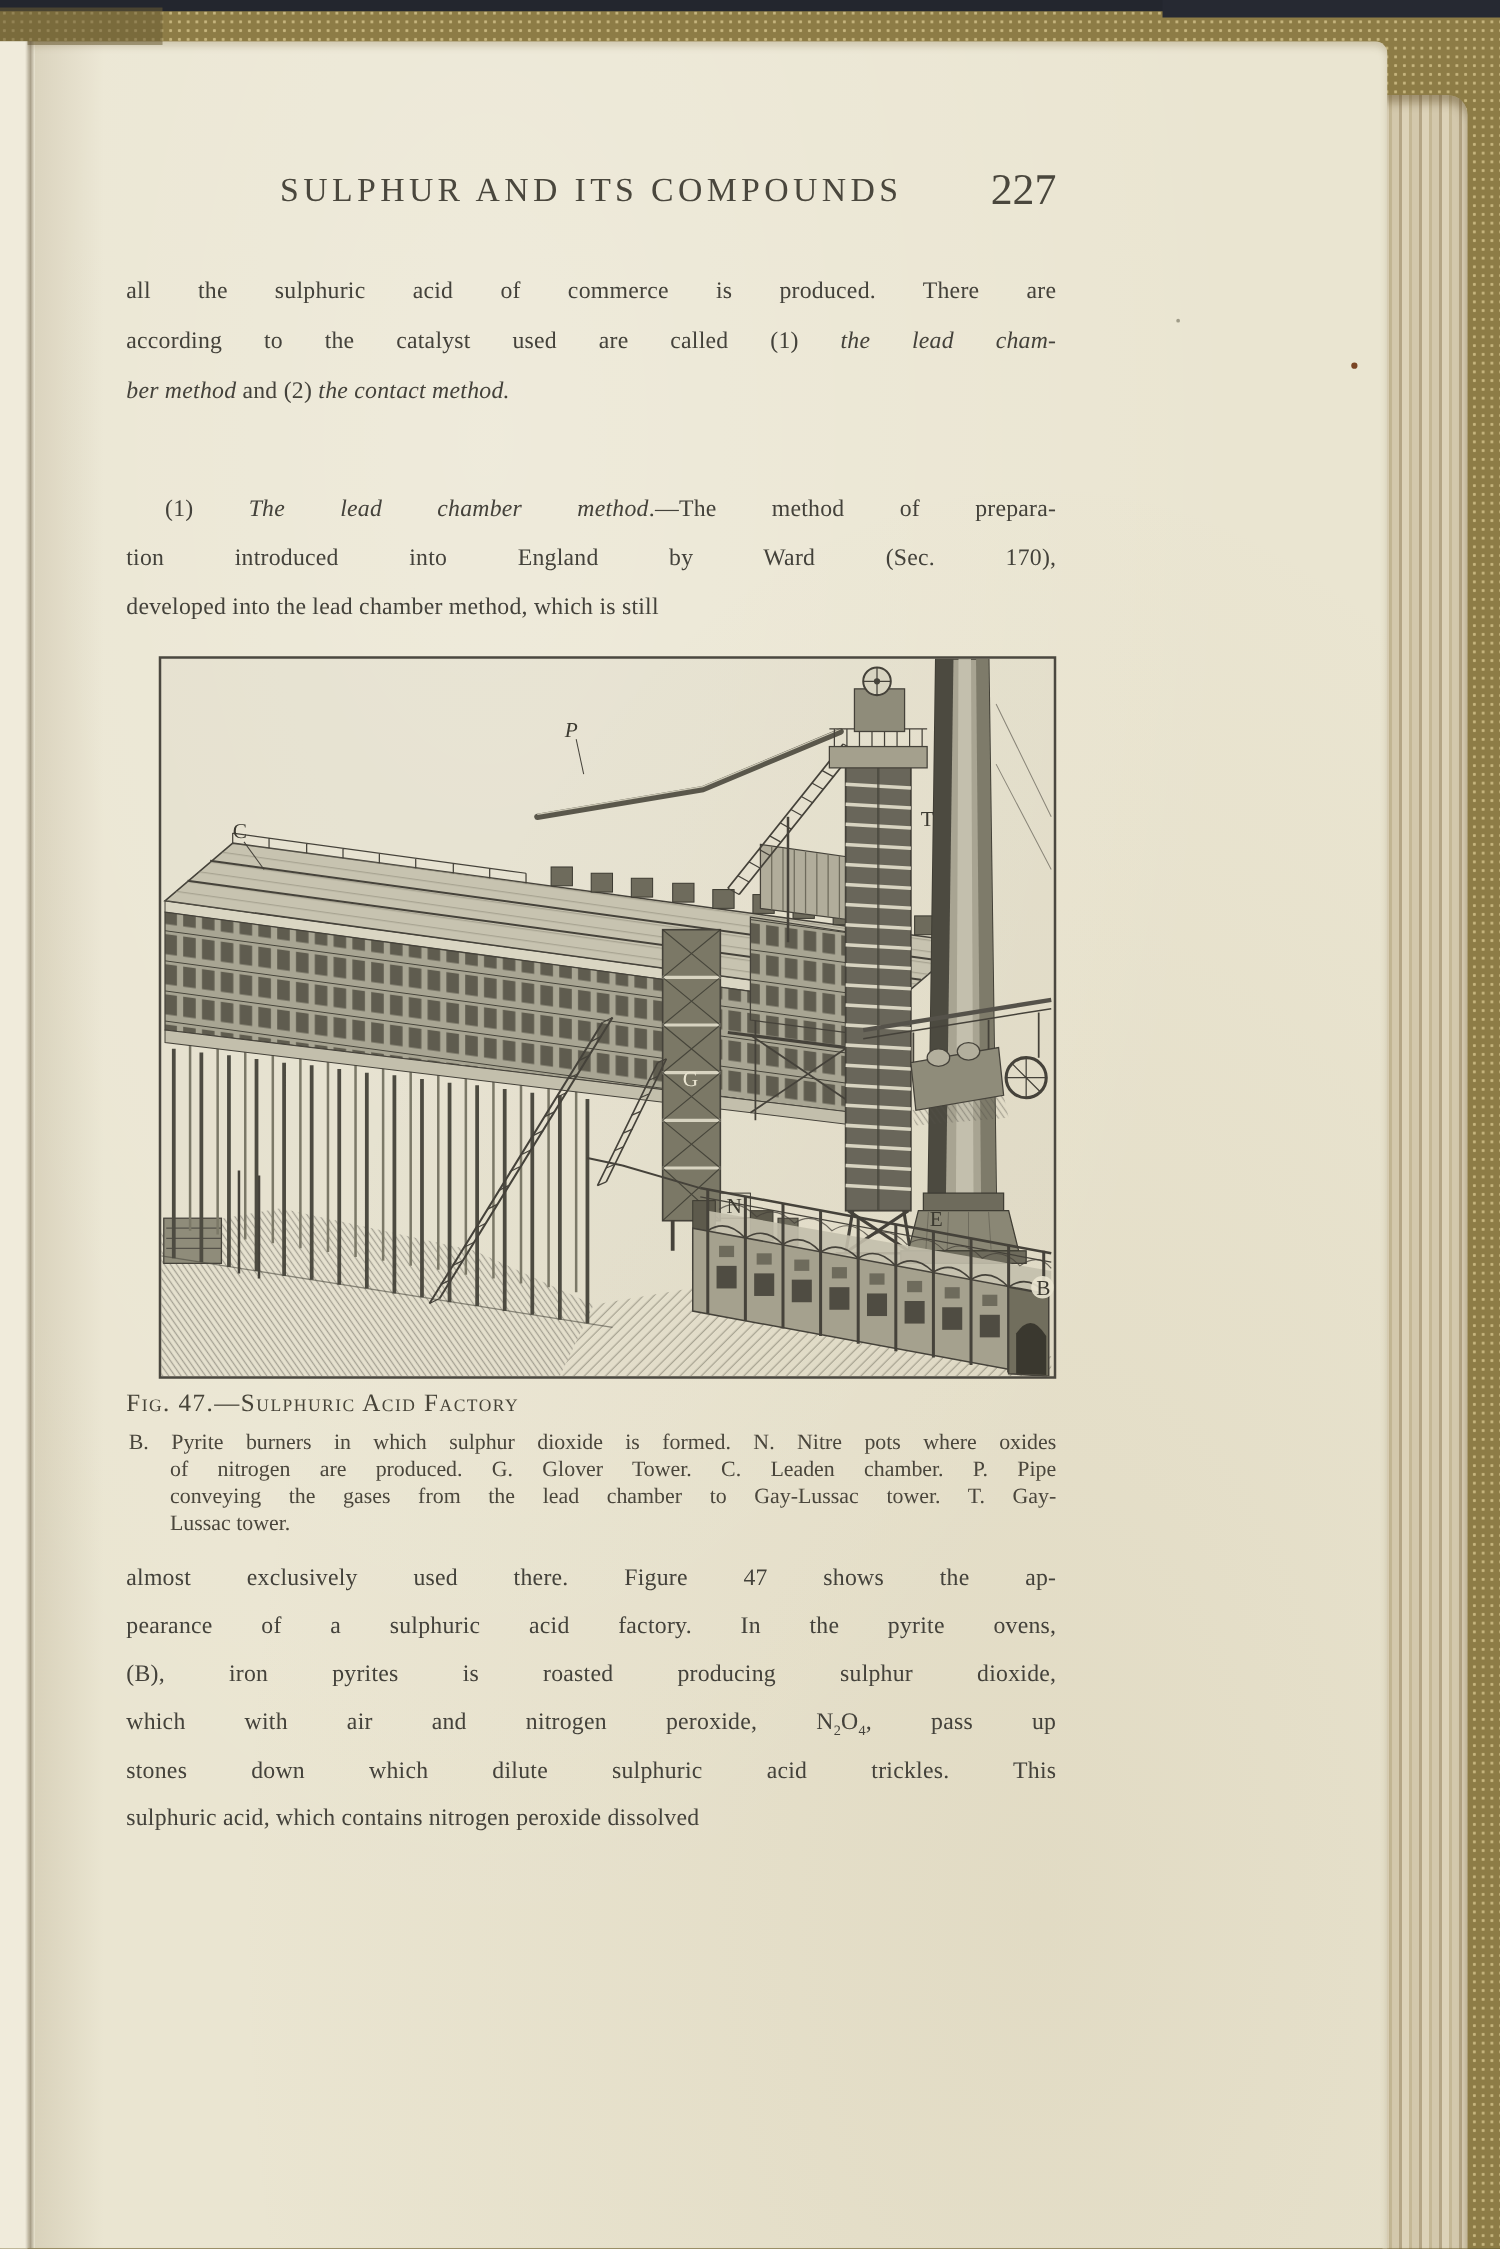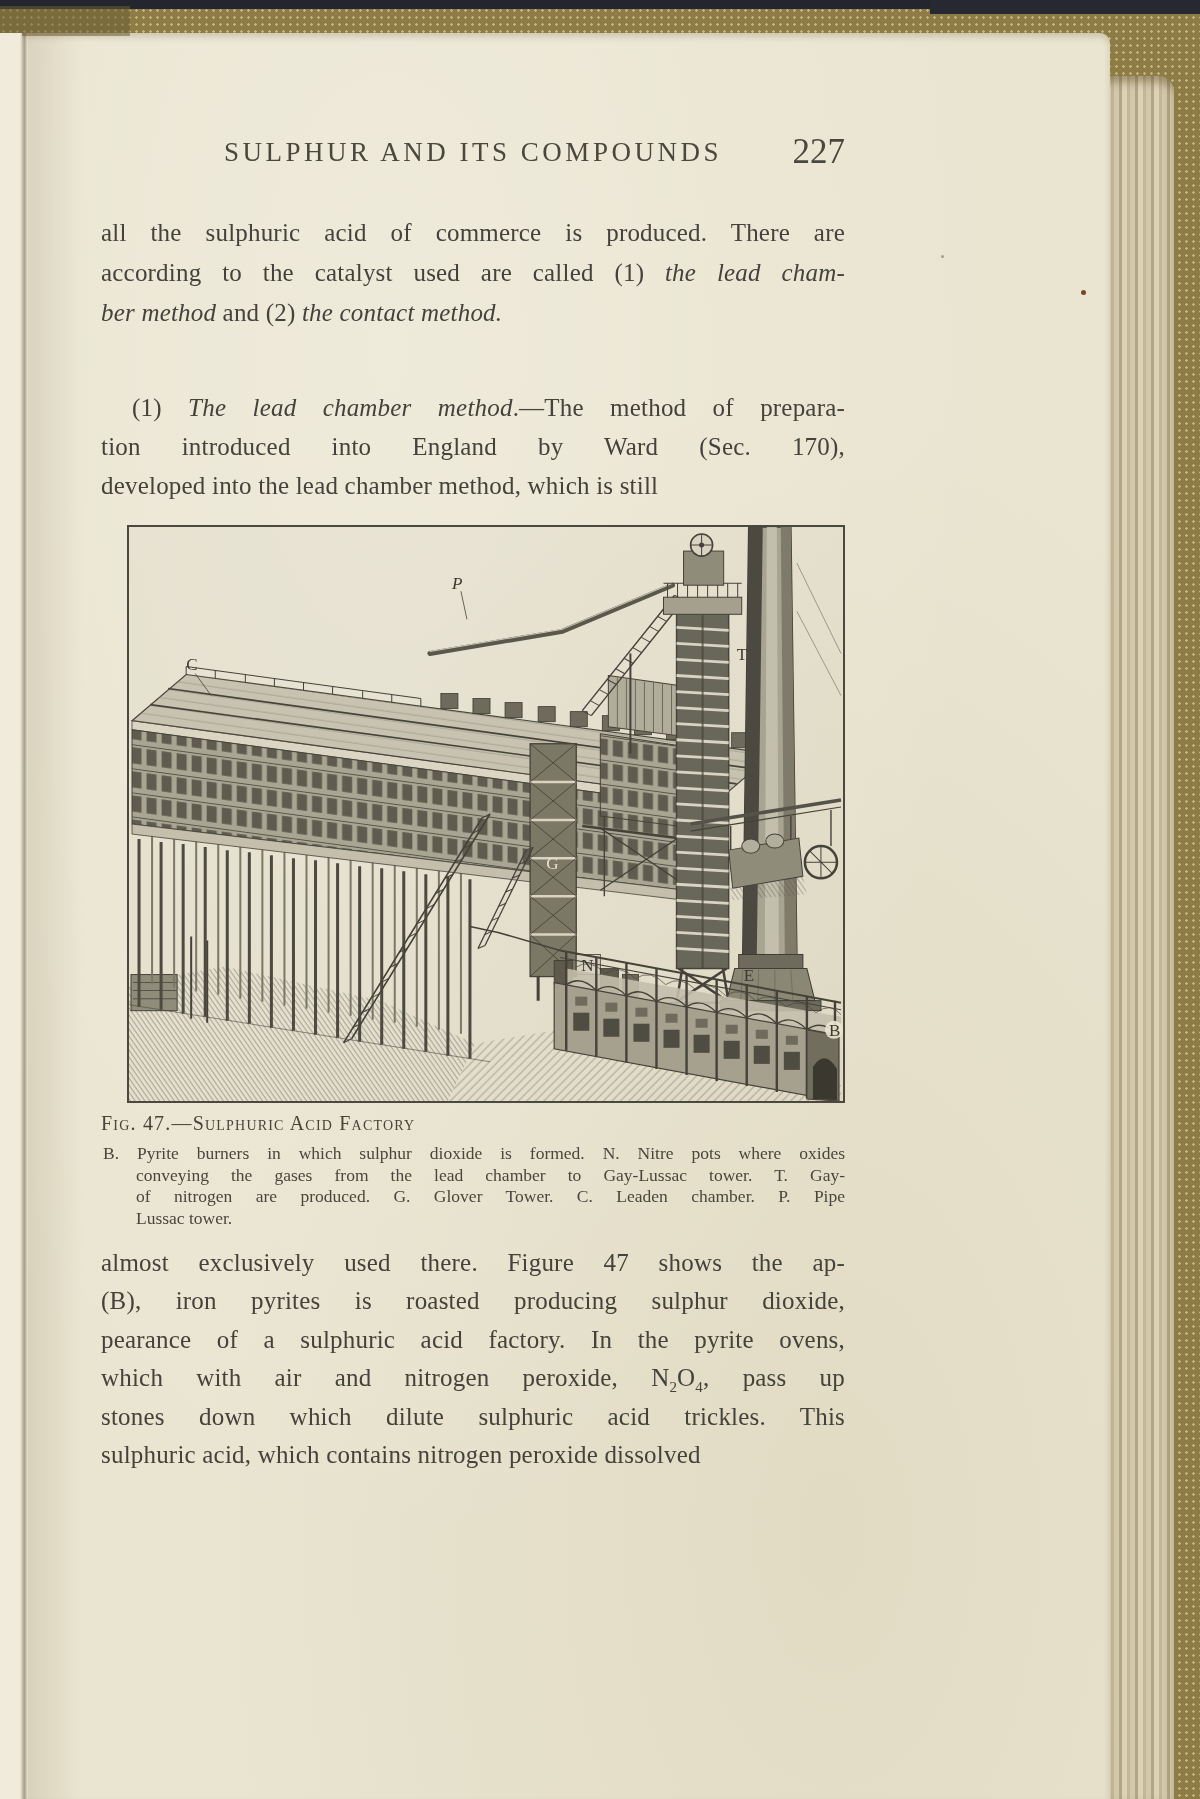--- a/index.html
+++ b/index.html
@@ -27,21 +27,21 @@
   #gutter-crease{position:absolute;left:20px;top:33px;width:8px;height:1766px;
       background:linear-gradient(90deg,rgba(90,75,50,0),rgba(90,75,50,.45) 55%,rgba(90,75,50,0));}
   #gutter-shade{position:absolute;left:28px;top:33px;width:55px;height:1766px;
       background:linear-gradient(90deg,rgba(120,100,60,.15),rgba(120,100,60,0));}
   .fox1{position:absolute;left:1081px;top:290px;width:5px;height:5px;border-radius:50%;background:#7a4524;}
   .fox2{position:absolute;left:941px;top:255px;width:3px;height:3px;border-radius:50%;background:#6e6a58;opacity:.6;}
   #hdr-title{position:absolute;left:101px;top:134px;width:744px;text-align:center;
       font-size:27px;letter-spacing:3.5px;line-height:36px;color:#4a473d;}
   #hdr-num{position:absolute;left:101px;top:134px;width:744px;text-align:right;
       font-size:35px;line-height:36px;color:#4a473d;}
-  .para{position:absolute;left:101px;width:744px;color:#44423b;font-size:25px;letter-spacing:.2px;}
+  .para{position:absolute;left:101px;width:744px;color:#44423b;font-size:19px;letter-spacing:.2px;}
   .bl{line-height:40px;height:40px;text-align:justify;text-align-last:justify;white-space:nowrap;}
   .bl.last{text-align-last:left;}
   .bl.indent{text-indent:31px;}
   #p2 .bl{line-height:39px;height:39px;}
   #p3 .bl{line-height:38.4px;height:38.4px;}
   .para i{font-style:italic;}
   sub{font-size:60%;line-height:0;}
 
   
   #figure-box{position:absolute;left:127px;top:525px;width:714px;height:574px;
@@ -278,27 +278,27 @@
         <text class="figlabel" x="613" y="452">E</text>
         <text class="figlabel" x="698" y="507">B</text>
       </g>
     </svg>
   </div>
 
   <div id="cap-title">Fig. 47.—Sulphuric Acid Factory</div>
 
   <div id="caption">
     <div class="cl"><span>B. Pyrite burners in which sulphur dioxide is formed.  N. Nitre pots where oxides</span></div>
+    <div class="cl hang"><span>of nitrogen are produced.   G. Glover Tower.   C. Leaden chamber.   P. Pipe</span></div>
     <div class="cl hang"><span>conveying the gases from the lead chamber to Gay-Lussac tower.   T. Gay-</span></div>
-    <div class="cl hang"><span>of nitrogen are produced.   G. Glover Tower.   C. Leaden chamber.   P. Pipe</span></div>
     <div class="cl hang last"><span>Lussac tower.</span></div>
   </div>
 
   <div id="p3" class="para" style="top:1244px">
     <div class="bl"><span>almost exclusively used there.   Figure 47 shows the ap-</span></div>
+    <div class="bl"><span>pearance of a sulphuric acid factory.  In the pyrite ovens,</span></div>
     <div class="bl"><span>(B), iron pyrites is roasted producing sulphur dioxide,</span></div>
-    <div class="bl"><span>pearance of a sulphuric acid factory.  In the pyrite ovens,</span></div>
     <div class="bl"><span>which with air and nitrogen peroxide, N</span><sub>2</sub><span>O</span><sub>4</sub><span>, pass up</span></div>
     <div class="bl"><span>stones down which dilute sulphuric acid trickles.  This</span></div>
     <div class="bl last"><span>sulphuric acid, which contains nitrogen peroxide dissolved</span></div>
   </div>
 
 </div>
 
 </body></html>

